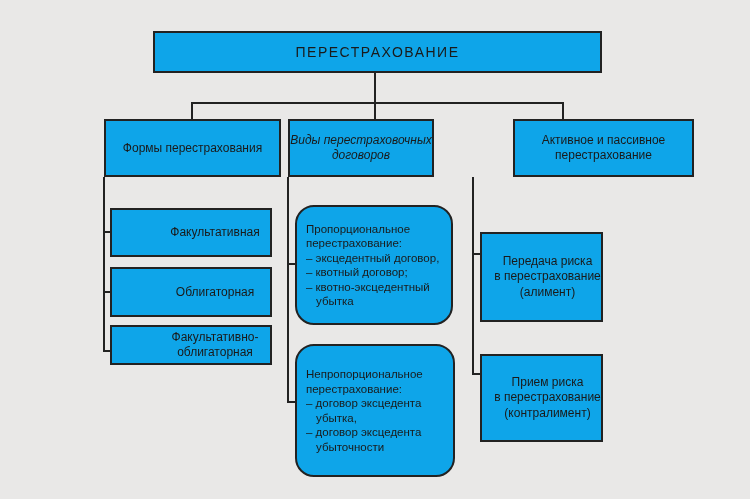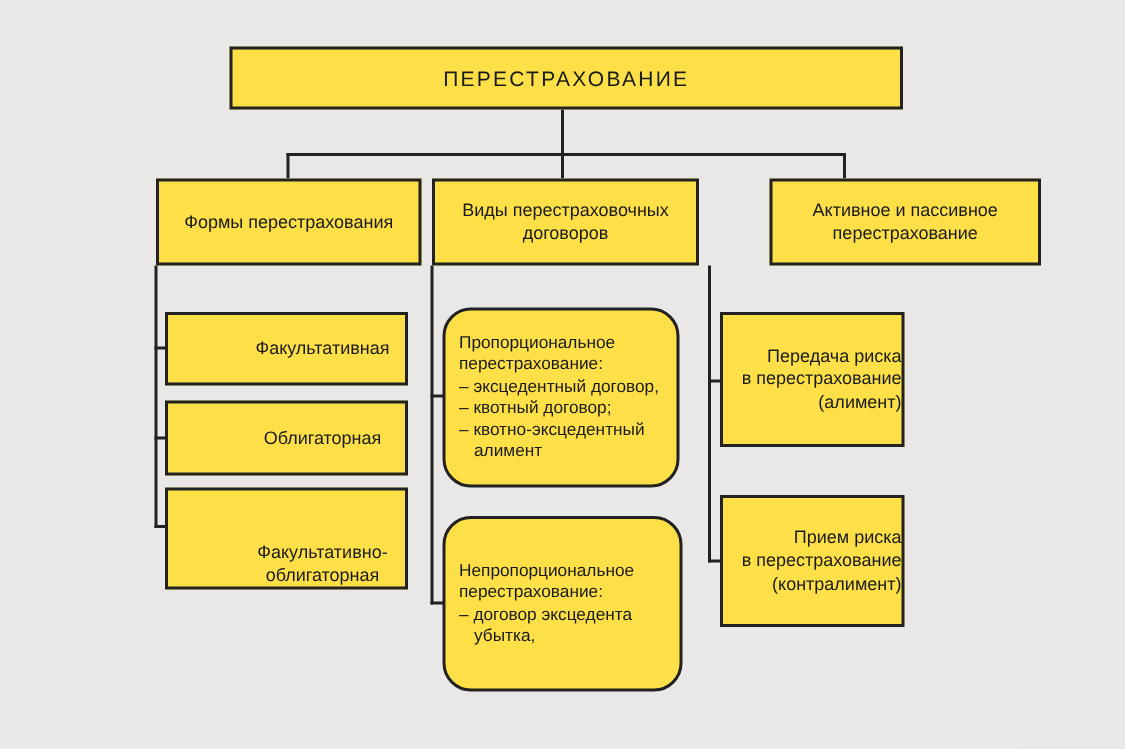--- a/index.html
+++ b/index.html
@@ -4,48 +4,48 @@
 <style>
   html,body { margin:0; padding:0; }
   #stage {
     position:relative; width:750px; height:499px;
     background:#e9e8e7; overflow:hidden;
     font-family:"Liberation Sans", sans-serif;
     color:#1a1a1a;
   }
   .box {
     position:absolute; box-sizing:border-box;
-    background:#fde047; border:2px solid #222;
+    background:#0ea5e9; border:2px solid #222;
   }
   .center {
     display:flex; flex-direction:column;
     align-items:center; justify-content:center; text-align:center;
   }
   .cline { position:absolute; background:#222; }
 
   .box-root { left:153px; top:31px; width:449px; height:42px; font-size:14px; letter-spacing:1.5px; }
 
   .hdr  { font-size:12px; line-height:15px; }
   .hdr1 { left:104px; top:119px; width:177px; height:58px; }
-  .hdr2 { left:288px; top:119px; width:178px; height:58px; }
+  .hdr2 { left:288px; top:119px; width:146px; height:58px;font-style:italic; }
   .hdr3 { left:473px; top:119px; width:181px; height:58px;margin-left:40px; }
 
   .lc  { font-size:12px; line-height:15px;padding-left:48px; }
   .lc1 { left:110px; top:208px; width:162px; height:49px; }
   .lc2 { left:110px; top:267px; width:162px; height:50px; }
-  .lc3 { left:110px; top:325px; width:162px; height:68px;justify-content:flex-end; }
+  .lc3 { left:110px; top:325px; width:162px; height:40px; }
 
   .mc  { font-size:11.5px; line-height:14.5px; padding:8px 5px 8px 9px;
          display:flex; flex-direction:column; justify-content:center; text-align:left;border-radius:19px; }
   .mc1 { left:295px; top:205px; width:158px; height:120px; }
-  .mc2 { left:295px; top:344px; width:160px; height:117px; }
+  .mc2 { left:295px; top:344px; width:160px; height:133px; }
   .li  { padding-left:10px; text-indent:-10px; }
 
   .rc  { font-size:12px; line-height:15.5px; padding-left:12px;
-         display:flex; flex-direction:column; justify-content:center; text-align:right; }
+         display:flex; flex-direction:column; justify-content:center; text-align:center;margin-top:24px; }
   .rc1 { left:480px; top:208px; width:123px; height:90px; }
   .rc2 { left:480px; top:330px; width:123px; height:88px; }
 
   .stem  { left:374px; top:73px;  width:2px; height:30px; }
   .bar   { left:191px; top:102px; width:373px; height:2px; }
   .drop1 { left:191px; top:102px; width:2px; height:17px; }
   .drop2 { left:374px; top:102px; width:2px; height:17px; }
   .drop3 { left:562px; top:102px; width:2px; height:17px; }
 
   .trunk1 { left:103px; top:177px; width:2px; height:175px; }
@@ -107,26 +107,27 @@
   <div class="box center lc lc3">
     <div>Факультативно-</div>
     <div>облигаторная</div>
   </div>
 
   <div class="box mc mc1">
     <div>Пропорциональное</div>
     <div>перестрахование:</div>
     <div class="li">– эксцедентный договор,</div>
     <div class="li">– квотный договор;</div>
-    <div class="li">– квотно-эксцедентный алимент</div>
+    <div class="li">– квотно-эксцедентный убытка</div>
   </div>
   <div class="box mc mc2">
     <div>Непропорциональное</div>
     <div>перестрахование:</div>
     <div class="li">– договор эксцедента убытка,</div>
+    <div class="li">– договор эксцедента убыточности</div>
   </div>
 
   <div class="box rc rc1">
     <div>Передача риска</div>
     <div>в перестрахование</div>
     <div>(алимент)</div>
   </div>
   <div class="box rc rc2">
     <div>Прием риска</div>
     <div>в перестрахование</div>

